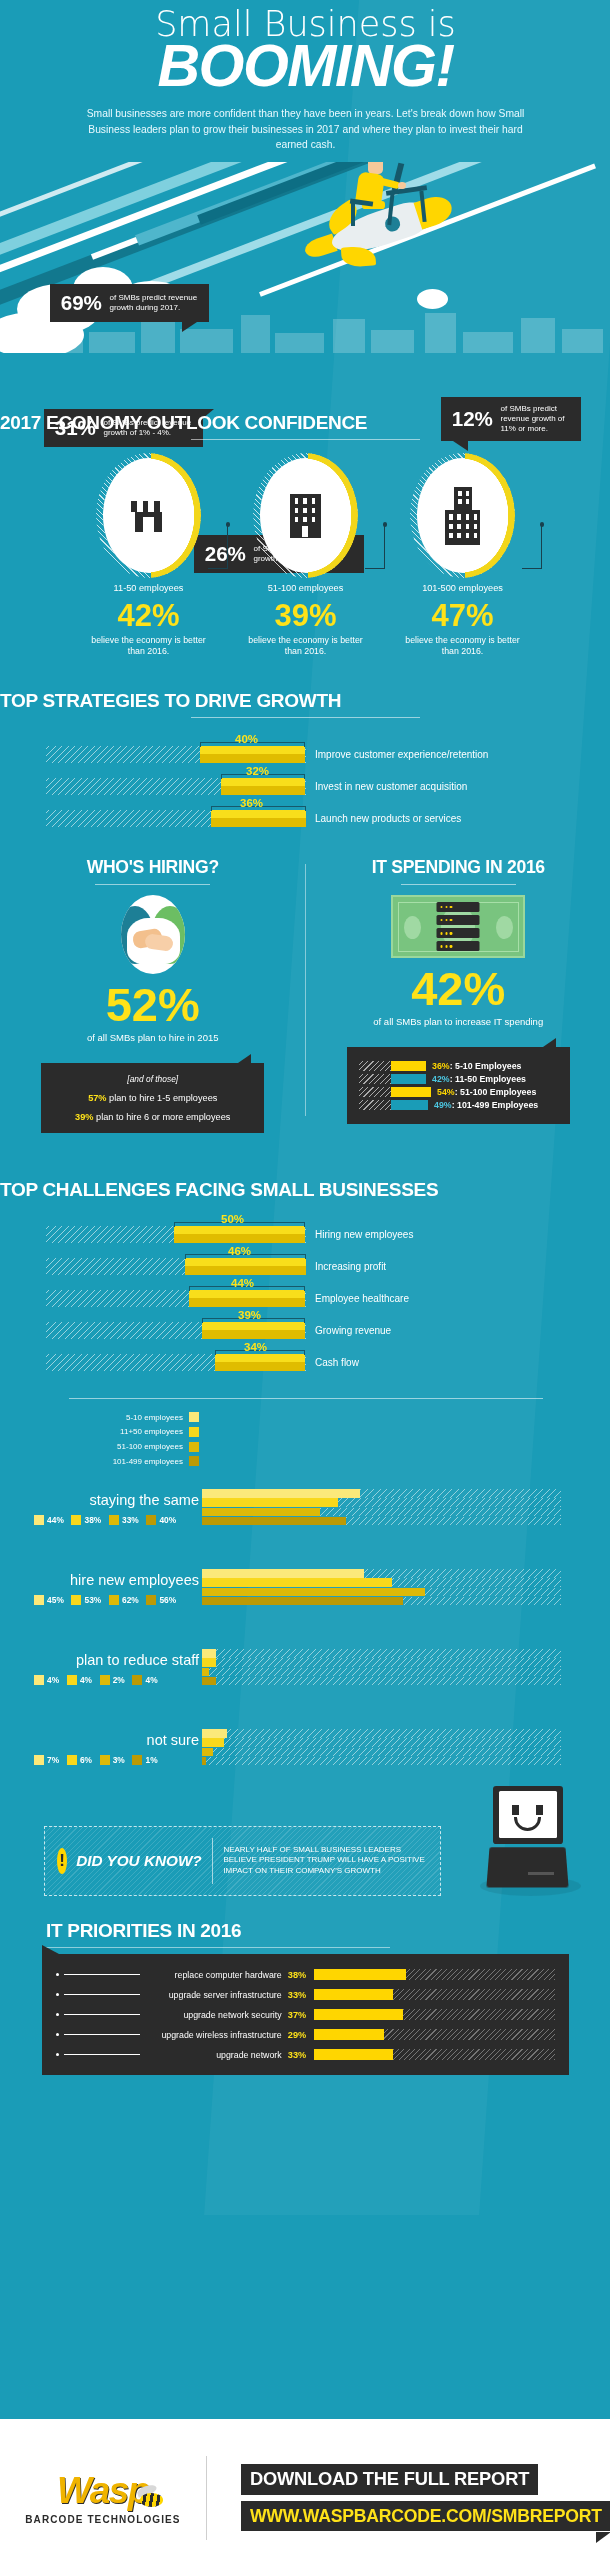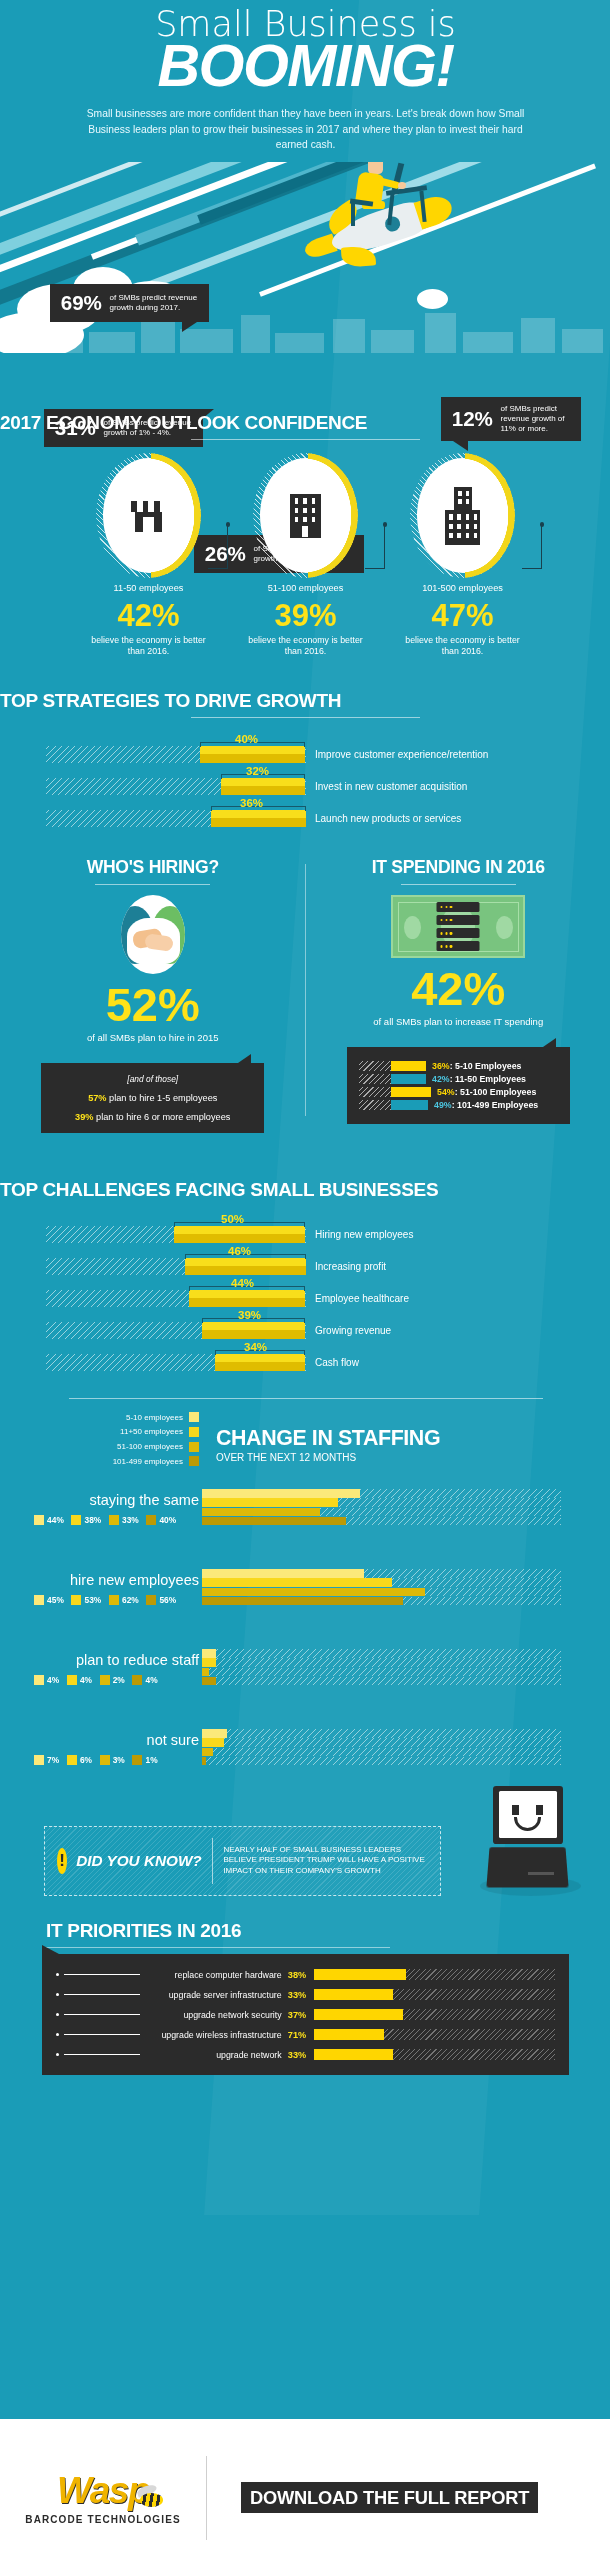--- a/index.html
+++ b/index.html
@@ -616,24 +616,20 @@
         </div>
         <div class="leg-row">
           <span>51-100 employees</span>
           <span class="leg-sw" style="background:#ddb908;"></span>
         </div>
         <div class="leg-row">
           <span>101-499 employees</span>
           <span class="leg-sw" style="background:#bb9a05;"></span>
         </div>
       </div>
-      <div class="staff-titles">
-        <div class="staff-t1">CHANGE IN STAFFING</div>
-        <div class="staff-t2">OVER THE NEXT 12 MONTHS</div>
-      </div>
     </div>
 
     <div class="sgroup">
       <div class="sg-label">staying the same</div>
       <div class="sg-vals">
         <span class="sg-val">
             <i class="leg-sw" style="background:#fbe97a;"></i>
             <b>44%</b>
           </span>
         <span class="sg-val">
@@ -828,21 +824,21 @@
         <span class="itp-pct">37%</span>
         <span class="itp-track">
             <i class="itp-fill" style="width:37%;"></i>
           </span>
       </div>
 
       <div class="itp-row">
         <span class="itp-dot"></span>
         <span class="itp-line" style="width:76px;"></span>
         <span class="itp-name" style="width:137px;">upgrade wireless infrastructure</span>
-        <span class="itp-pct">71%</span>
+        <span class="itp-pct">29%</span>
         <span class="itp-track">
             <i class="itp-fill" style="width:29%;"></i>
           </span>
       </div>
 
       <div class="itp-row">
         <span class="itp-dot"></span>
         <span class="itp-line" style="width:76px;"></span>
         <span class="itp-name" style="width:137px;">upgrade network</span>
         <span class="itp-pct">33%</span>
@@ -858,17 +854,18 @@
       <div class="logo-wasp">Wasp</div>
       <div class="bee">
         <div class="bee-w"></div>
           <div class="bee-b"></div>
       </div>
       <div class="logo-sub">BARCODE TECHNOLOGIES</div>
     </div>
     <div class="foot-div"></div>
     <div class="foot-cta">
       <div><span class="cta1">DOWNLOAD THE FULL REPORT</span></div>
+      <div><span class="cta2">WWW.WASPBARCODE.COM/SMBREPORT<span class="tip"></span></span></div>
     </div>
   </div>
 
 </div>
 
 
 </body></html>

